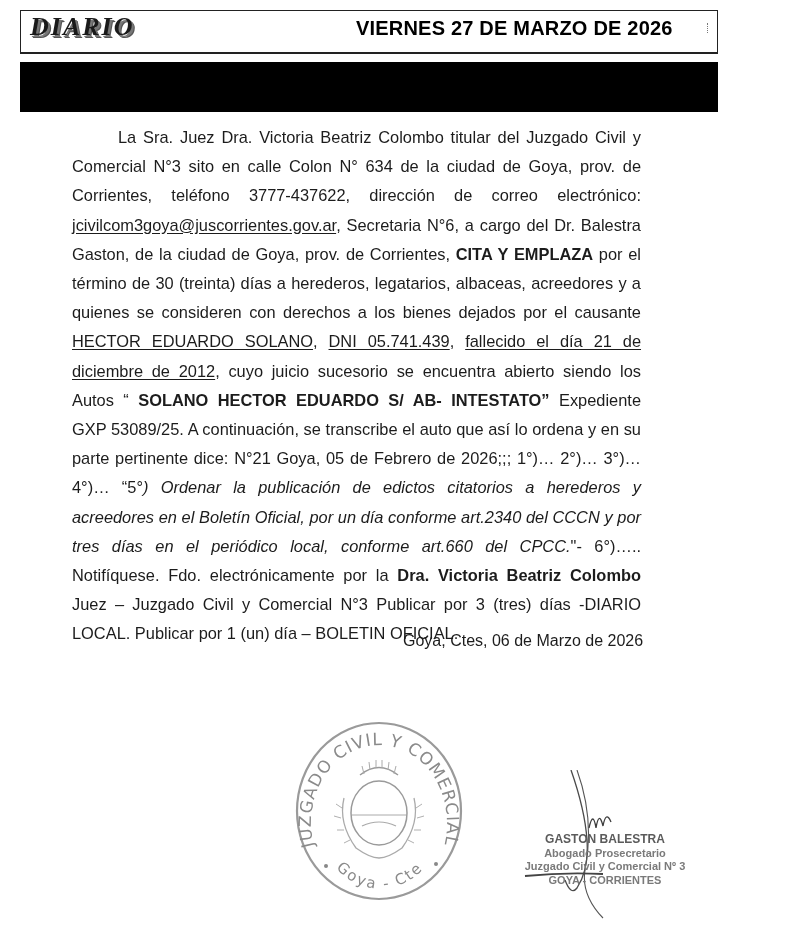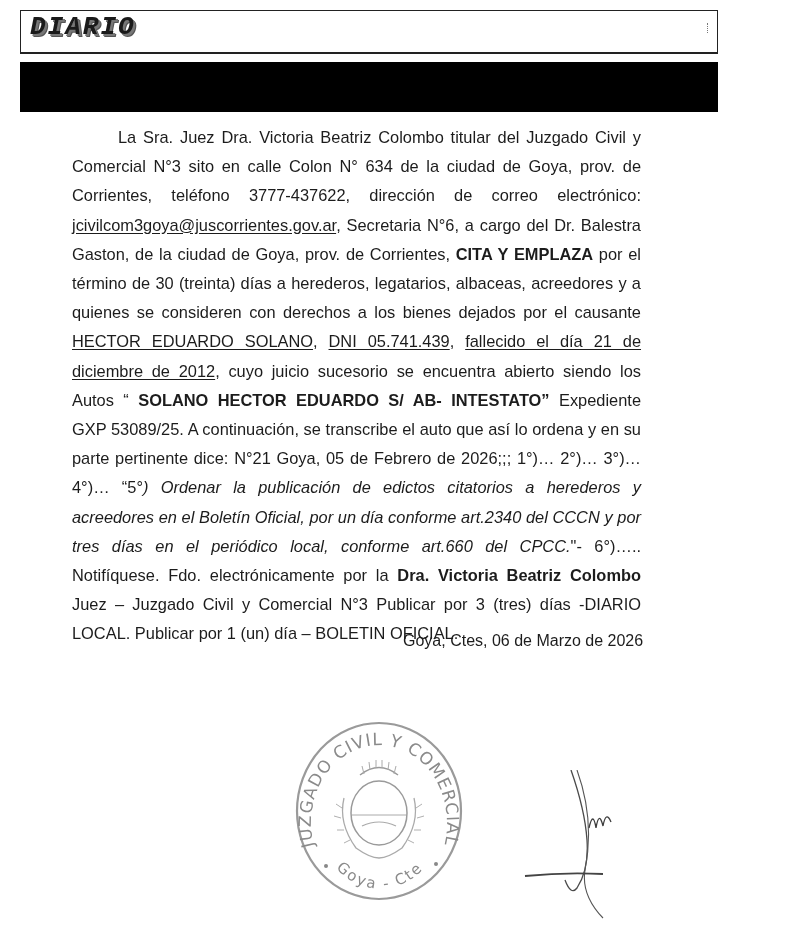--- a/index.html
+++ b/index.html
@@ -2,21 +2,21 @@
 <html><head>
 <meta charset="utf-8">
 <style>
   html, body { margin: 0; padding: 0; background: #ffffff; }
   body { width: 790px; height: 929px; position: relative; overflow: hidden; font-family: "Liberation Sans", sans-serif; color: #1a1a1a; }
 
   
   .masthead { position: absolute; left: 20px; top: 10px; width: 698px; height: 103px; }
   .masthead .top-box { position: absolute; left: 0; top: 0; width: 696px; height: 41px; border: 1px solid #222; border-bottom: 2px solid #222; background: #fff; }
   .masthead .black-band { position: absolute; left: 0; top: 52px; width: 698px; height: 50px; background: #000; }
-  .diario { position: absolute; left: 10px; top: 2px; font-family: Liberation Mono, monospace; font-weight: bold; font-style: italic; font-size: 26px; letter-spacing: 2px; color: #1a1a1a; text-shadow: 2px 2px 0 #777, 3px 3px 0 #555; }
+  .diario { position: absolute; left: 10px; top: 2px; font-family: Liberation Serif, serif; font-weight: bold; font-style: italic; font-size: 26px; letter-spacing: 2px; color: #1a1a1a; text-shadow: 2px 2px 0 #777, 3px 3px 0 #555; }
   .primera { position: absolute; left: 8px; top: 38px; font-family: "DejaVu Serif", serif; font-weight: bold; font-size: 50px; letter-spacing: 5px; color: #262626; -webkit-text-stroke: 1.5px #f2f2f2; text-shadow: 3px 3px 0 #6c6c6c, 5px 5px 0 #3a3a3a; line-height: 64px; }
   .date { position: absolute; left: 336px; top: 7px; font-family: "Liberation Sans", sans-serif; font-weight: bold; font-size: 20px; color: #000; letter-spacing: 0.2px; }
   .date-mark { position: absolute; left: 687px; top: 13px; width: 2px; height: 10px; border-left: 1px dotted #777; }
   .edictos { position: absolute; left: 440px; top: 56px; font-family: "Liberation Sans", sans-serif; font-size: 32px; color: #fff; letter-spacing: 1px; white-space: pre; }
 
   
   .doc-body { position: absolute; left: 72px; top: 123px; width: 569px; font-size: 16.4px; line-height: 29.2px; color: #1c1c1c; }
   .doc-body p { margin: 0; text-align: justify; text-align-last: left; }
   .indent { display: inline-block; width: 46px; }
   .u { text-decoration: underline; text-underline-offset: 2px; }
@@ -35,20 +35,21 @@
   .sig-stamp { position: absolute; left: 10px; top: 63px; width: 180px; text-align: center; font-family: "Liberation Sans", sans-serif; font-size: 11px; line-height: 13.5px; color: #7a7a7a; font-weight: bold; }
   .sig-stamp .name { color: #5b5b5b; font-size: 12px; }
 </style>
 </head>
 <body>
 
 <div class="masthead">
   <div class="top-box"></div>
   <div class="black-band"></div>
   <div class="diario">DIARIO</div>
+  <div class="date">VIERNES 27 DE MARZO DE 2026</div>
   <div class="date-mark"></div>
 </div>
 
 <div class="doc-body">
   <p><span class="indent"></span><span>La Sra. Juez Dra. Victoria Beatriz Colombo titular del Juzgado Civil y Comercial N°3 sito en calle Colon N° 634 de la ciudad de Goya, prov. de Corrientes, teléfono 3777-437622, dirección de correo electrónico: </span><span class="u">jcivilcom3goya@juscorrientes.gov.ar</span><span>, Secretaria N°6, a cargo del Dr. Balestra Gaston, de la ciudad de Goya, prov. de Corrientes, </span><span class="b">CITA Y EMPLAZA</span><span> por el término de 30 (treinta) días a herederos, legatarios, albaceas, acreedores y a quienes se consideren con derechos a los bienes dejados por el causante </span><span class="u">HECTOR EDUARDO SOLANO</span><span>, </span><span class="u">DNI 05.741.439</span><span>, </span><span class="u">fallecido el día 21 de diciembre de 2012</span><span>, cuyo juicio sucesorio se encuentra abierto siendo los Autos “ </span><span class="b">SOLANO HECTOR EDUARDO S/ AB- INTESTATO”</span><span> Expediente GXP 53089/25. A continuación, se transcribe el auto que así lo ordena y en su parte pertinente dice: N°21 Goya, 05 de Febrero de 2026;;; 1°)… 2°)… 3°)… 4°)… “5°</span><span class="i">) Ordenar la publicación de edictos citatorios a herederos y acreedores en el Boletín Oficial, por un día conforme art.2340 del CCCN y por tres días en el periódico local, conforme art.660 del CPCC.</span><span>"- 6°)….. Notifíquese. Fdo. electrónicamente por la </span><span class="b">Dra. Victoria Beatriz Colombo</span><span> Juez – Juzgado Civil y Comercial N°3 Publicar por 3 (tres) días -DIARIO LOCAL. Publicar por 1 (un) día – BOLETIN OFICIAL.</span></p>
 </div>
 
 <div class="place-date">Goya, Ctes, 06 de Marzo de 2026</div>
 
 <div class="seal">
@@ -94,13 +95,19 @@
   </svg>
 </div>
 
 <div class="signature">
   <svg class="sig-lines" viewBox="0 0 195 150">
     <path d="M 66 0 Q 80 40 82 70 Q 84 100 72 118 Q 66 126 60 110" fill="none" stroke="#4a4a4a" stroke-width="1.3"></path>
     <path d="M 72 0 Q 90 50 80 100 Q 76 125 98 148" fill="none" stroke="#555" stroke-width="1.1"></path>
     <path d="M 84 58 q 4 -18 7 0 q 3 -18 7 -2 q 3 -16 8 -4" fill="none" stroke="#3d3d3d" stroke-width="1.3"></path>
     <path d="M 20 106 Q 60 102 98 104" fill="none" stroke="#444" stroke-width="1.8"></path>
   </svg>
+  <div class="sig-stamp">
+    <div class="name">GASTON BALESTRA</div>
+    <div>Abogado Prosecretario</div>
+    <div>Juzgado Civil y Comercial Nº 3</div>
+    <div>GOYA - CORRIENTES</div>
+  </div>
 </div>
 
 </body></html>

